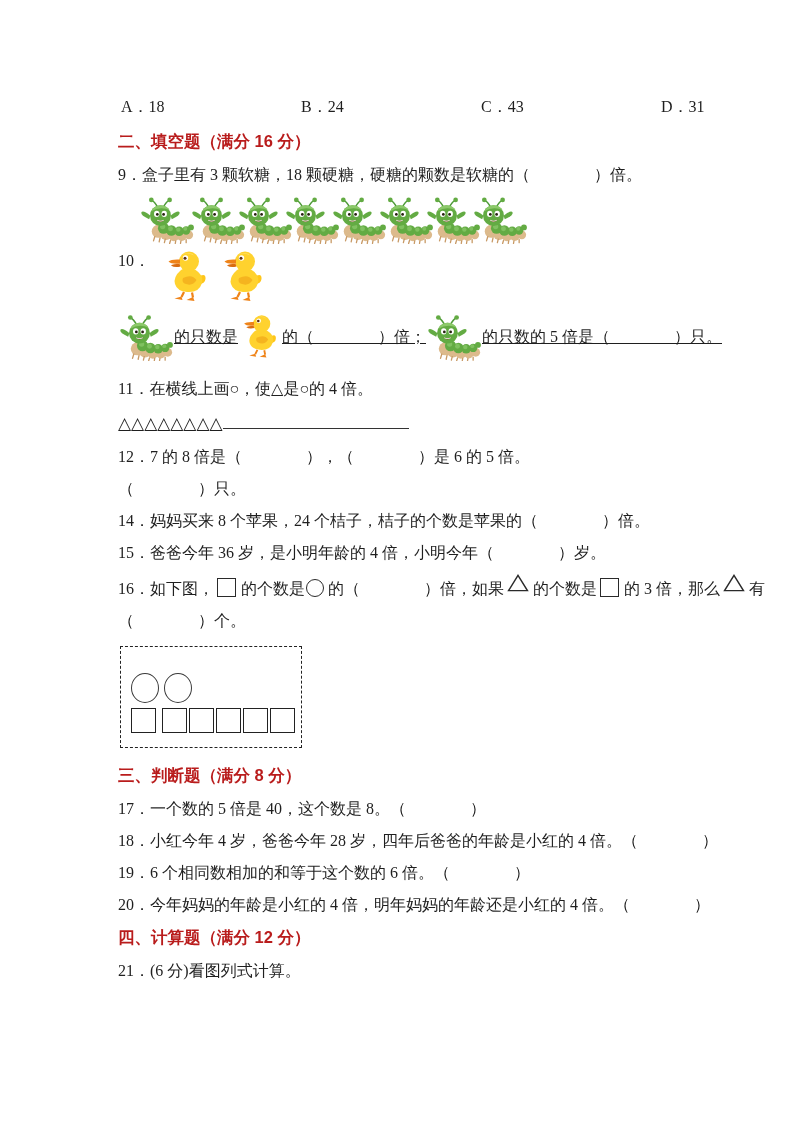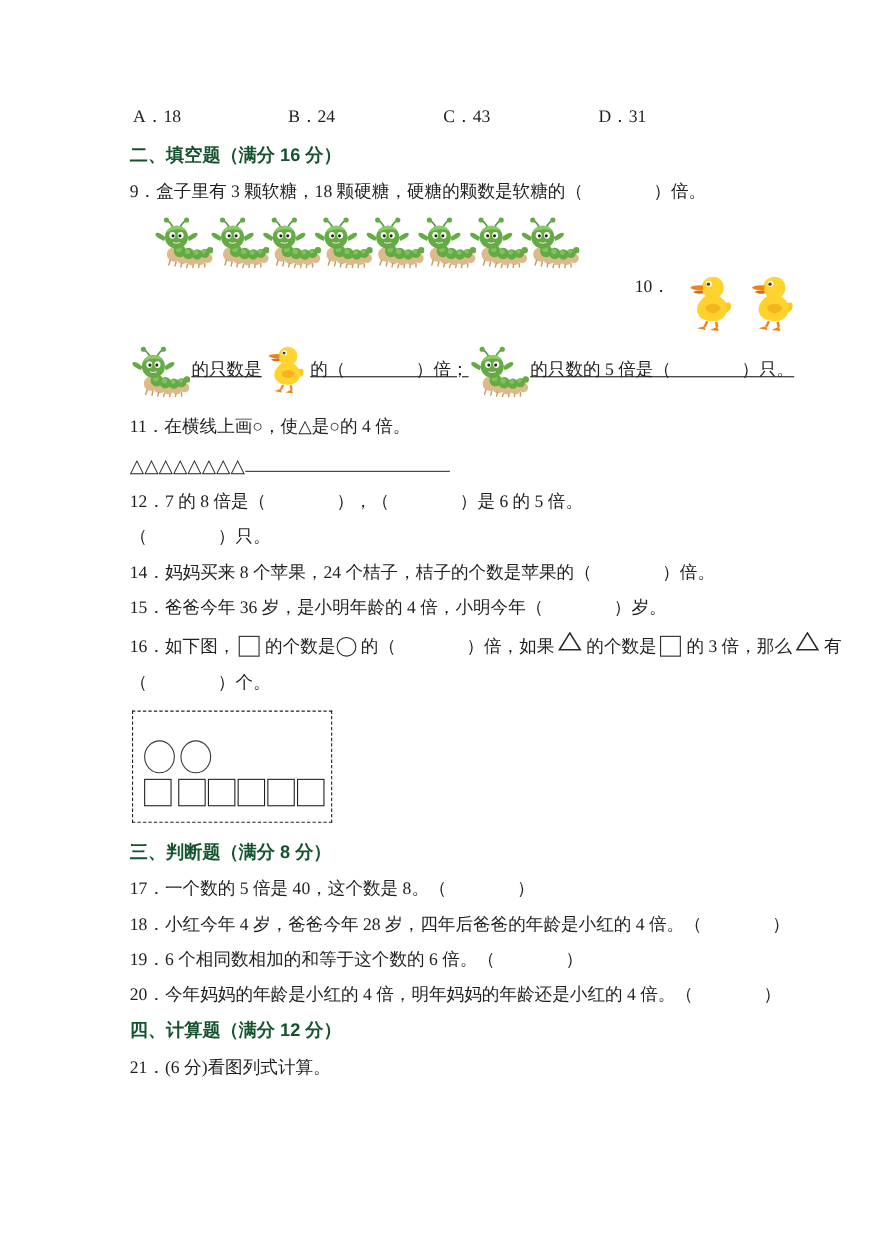--- a/index.html
+++ b/index.html
@@ -5,30 +5,30 @@
   html,body{margin:0;padding:0;}
   body{
     width:793px;height:1122px;background:#ffffff;overflow:hidden;
     font-family:"Liberation Serif","DejaVu Serif",serif;
     color:#1f1f1f;font-size:16px;
   }
   .page{position:relative;width:793px;height:1122px;padding:96px 60px 0 118px;box-sizing:border-box;}
   .line{margin:0 0 10px 0;line-height:22px;white-space:nowrap;}
   .section-title{
     margin:2px 0 12px 0;line-height:22px;font-weight:bold;
-    font-family:"Liberation Sans","DejaVu Sans",sans-serif;font-size:16.5px;color:#14532d;
+    font-family:"Liberation Sans","DejaVu Sans",sans-serif;font-size:16.5px;color:#b91c1c;
     white-space:nowrap;
   }
-  .options-row{display:flex;padding-left:3px;margin-bottom:12px;line-height:22px;}
+  .options-row{display:flex;padding-left:3px;margin-bottom:12px;line-height:22px;gap:39px;}
   .options-row .opt{width:141px;flex:0 0 auto;}
   
   .caterpillar-row{margin:2px 0 4px 22px;height:50px;white-space:nowrap;}
   .caterpillar-row svg{width:54px;height:48px;margin-right:-7px;vertical-align:top;}
   
-  .q10-head{display:flex;align-items:flex-start;margin:2px 0 2px 0;height:58px;justify-content:flex-end;}
+  .q10-head{display:flex;align-items:flex-start;margin:2px 0 2px 0;height:58px;}
   .q10-head .qnum{line-height:22px;}
   .duck-group{margin-left:16px;white-space:nowrap;}
   .duck-group svg{width:42px;height:54px;margin-right:10px;vertical-align:top;}
   
   .q10-text{display:flex;align-items:center;margin:0 0 14px 0;height:54px;white-space:nowrap;}
   .q10-text .cat-sm{width:56px;height:47px;flex:0 0 auto;}
   .q10-text .duck-sm{width:36px;height:48px;flex:0 0 auto;margin:0 4px;}
   .q10-text span{line-height:22px;text-decoration:underline;}
   
   .q11-row{margin:0 0 10px 0;line-height:24px;white-space:nowrap;font-size:17px;}

